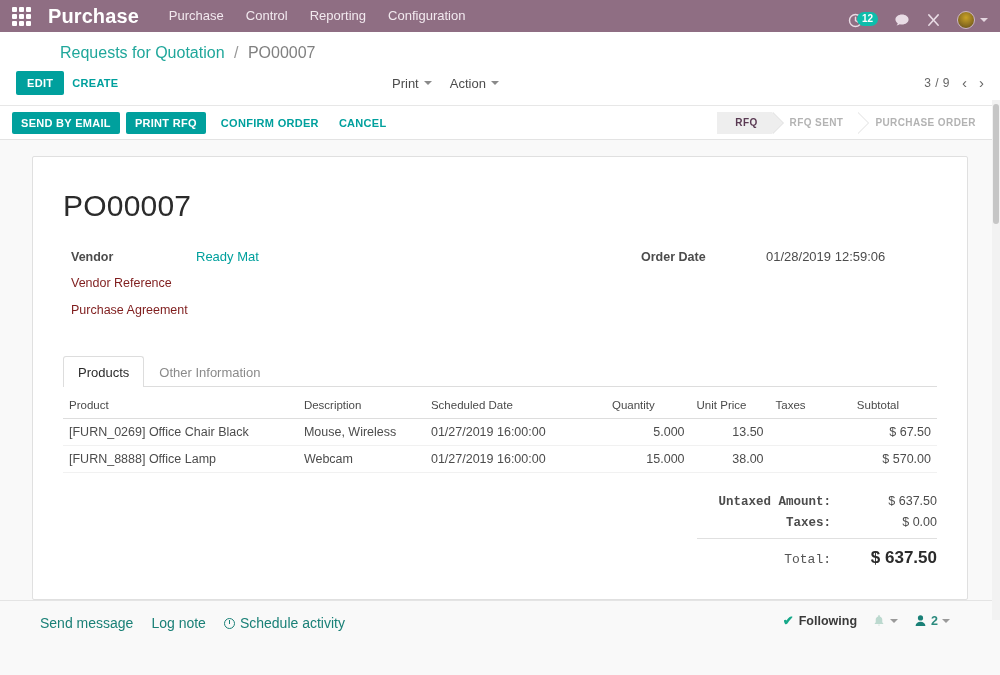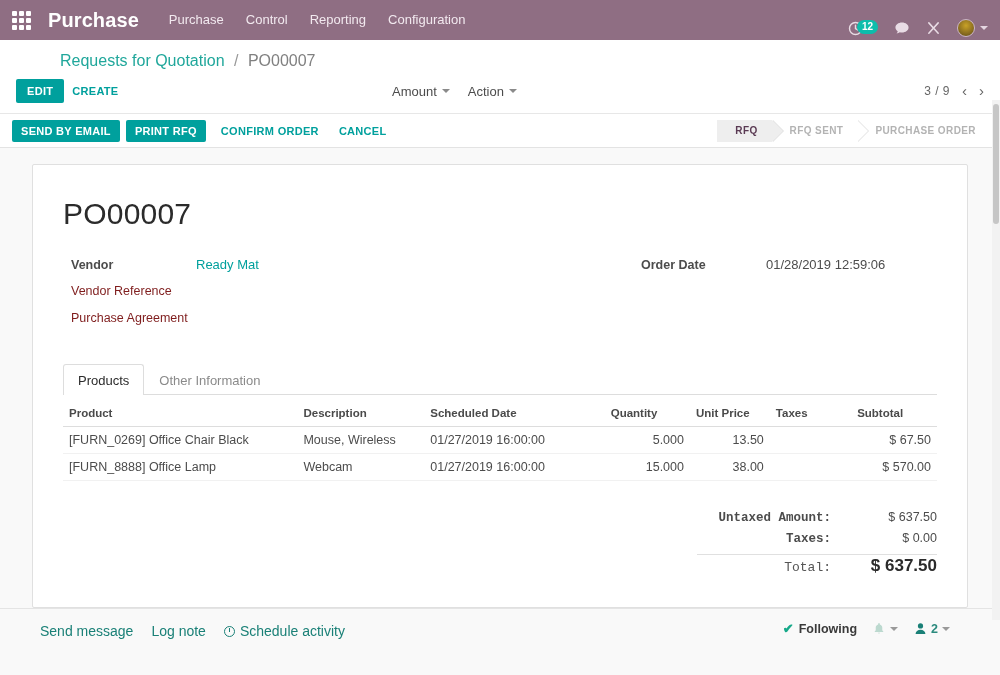--- a/index.html
+++ b/index.html
@@ -12,21 +12,21 @@
   }
   #app {
     position: relative;
     width: 1000px; height: 675px;
     overflow: hidden;
     background: #f9f9f9;
   }
 
   
   .topbar {
-    height: 40px;
+    height: 32px;
     background: #8f6e83;
     display: flex;
     align-items: center;
     padding: 0 12px 0 8px;
     color: #ffffff;
     position: relative;
   }
   .apps-grid {
     width: 26px; height: 26px;
     display: grid;
@@ -55,21 +55,21 @@
   }
   .menu-item {
     font-size: 13px;
     color: #f2e9ef;
     cursor: pointer;
     line-height: 40px;
     white-space: nowrap;
   }
   .sysnav {
     position: absolute;
-    right: 12px; top: 8px;
+    right: 12px; top: 0;
     height: 40px;
     display: flex;
     align-items: center;
     gap: 16px;
   }
   .sys-ico {
     position: relative;
     display: flex; align-items: center;
     color: #e9dce5;
     cursor: pointer;
@@ -341,21 +341,21 @@
 
   
   table.lines {
     width: 100%;
     border-collapse: collapse;
     margin-top: 4px;
     font-size: 12.5px;
   }
   table.lines thead th {
     font-size: 11.5px;
-    font-weight: bold;
+    font-weight: normal;
     color: #4a4a4a;
     border-bottom: 1px solid #dddddd;
     padding: 8px 6px 7px 6px;
     text-align: left;
     white-space: nowrap;
   }
   table.lines tbody td {
     padding: 6px 6px 6px 6px;
     color: #4c4c4c;
     border-bottom: 1px solid #f1f1f1;
@@ -383,21 +383,21 @@
     display: flex;
     justify-content: flex-end;
     align-items: baseline;
     padding: 3px 0;
   }
   .tlabel { font-weight: bold; text-align: right; padding-right: 16px; font-family: Liberation Mono, monospace; }
   .tval { width: 90px; text-align: right; }
   .trow.grand {
     border-top: 1px solid #e0e0e0;
     margin-top: 5px;
-    padding-top: 1px;
+    padding-top: 9px;
   }
   .trow.grand .tlabel { font-weight: normal; color: #555; font-size: 13px; }
   .trow.grand .tval { font-size: 17px; font-weight: bold; color: #2b2b2b; }
 
   
   .chatter {
     border-top: 1px solid #e4e4e4;
     background: #f9f9f9;
     padding: 14px 40px 0 40px;
     display: flex;
@@ -530,21 +530,21 @@
       <span class="bc-sep">/</span>
       <span class="bc-current">PO00007</span>
     </div>
 
     <div class="actions-row">
       <button class="btn-primary-sm">EDIT</button>
       <button class="btn-link-sm">CREATE</button>
 
       <div class="tools-center">
         <div class="dropdown-tool">
-          <span>Amount</span>
+          <span>Print</span>
           <span class="caret-gr"></span>
         </div>
         <div class="dropdown-tool">
           <span>Action</span>
           <span class="caret-gr"></span>
         </div>
       </div>
 
       <div class="pager">
         <span class="nums">3 / 9</span>

